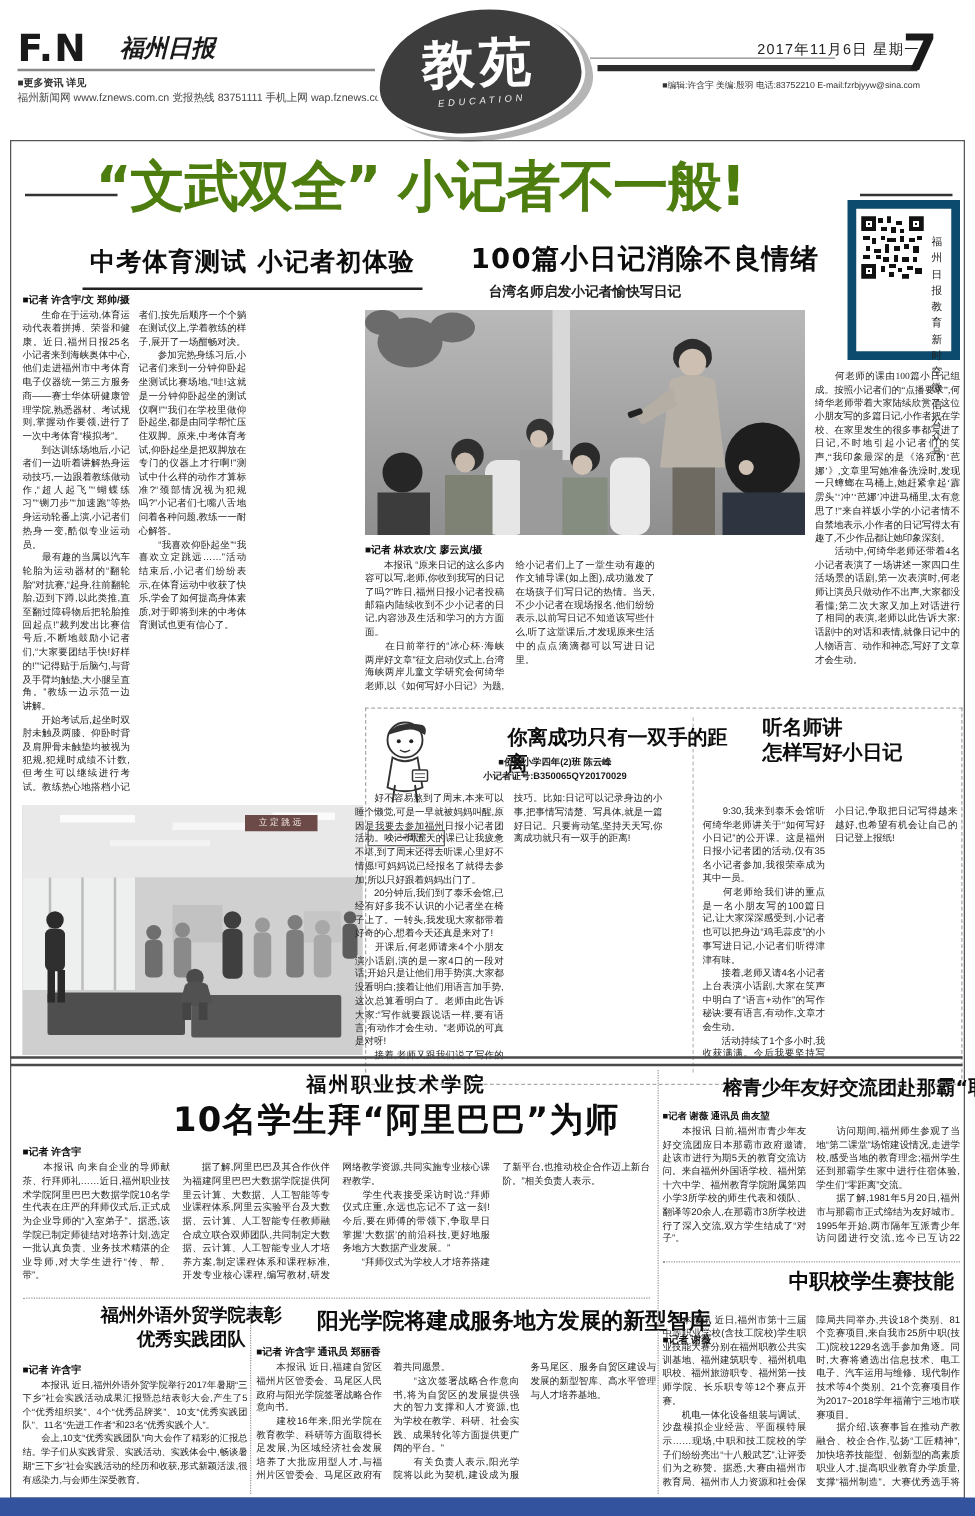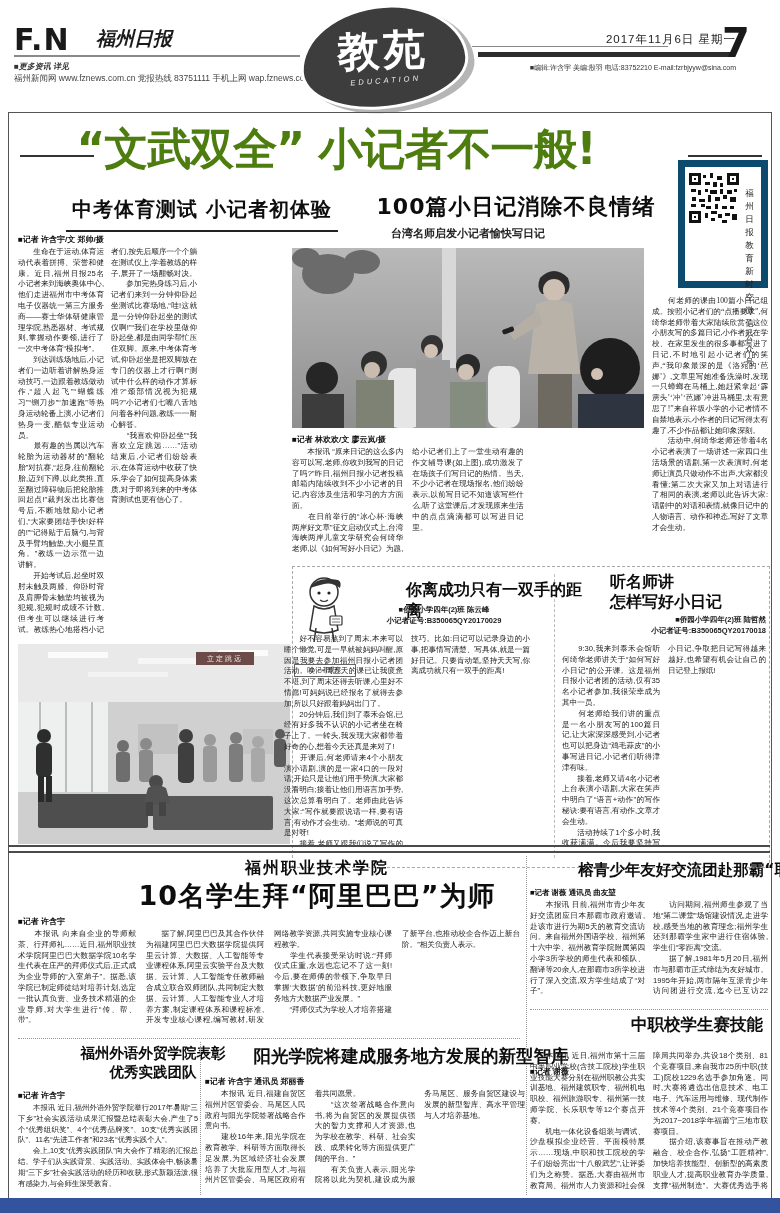--- a/index.html
+++ b/index.html
@@ -4,21 +4,21 @@
 <style>
   html,body{margin:0;padding:0;background:#e9e9e9;}
   .page{position:relative;width:780px;height:1213px;background:#ffffff;overflow:hidden;
         font-family:"Liberation Sans",sans-serif;color:#1a1a1a;}
   .abs{position:absolute;}
 
   
   .logo-fn{left:14px;top:22px;font-size:30px;font-weight:900;letter-spacing:1px;font-family:"DejaVu Sans",sans-serif;}
   .logo-name{left:96px;top:26px;font-size:19px;font-weight:700;font-style:italic;font-family:"DejaVu Serif",serif;}
   .logo-rule{left:14px;top:55px;width:286px;height:2px;background:#8a8a8a;}
-  .mast-info1{left:14px;top:61px;font-size:8px;color:#333;font-weight:700;font-style:italic;}
+  .mast-info1{left:14px;top:61px;font-size:8px;color:#333;font-weight:700;}
   .mast-info2{left:14px;top:73px;font-size:8.5px;color:#444;}
   .banner{left:300px;top:5px;width:162px;height:98px;background:#3d3d3d;
           border:3px solid #fff;border-radius:52% 48% 55% 45%/60% 55% 45% 40%;
           transform:rotate(-4deg);box-shadow:6px 4px 0 #b5b5b5;
           display:flex;flex-direction:column;align-items:center;justify-content:center;}
   .banner-title{color:#fff;font-size:42px;font-weight:900;letter-spacing:4px;
                 font-family:"DejaVu Serif",serif;transform:rotate(2deg);line-height:1;}
   .banner-sub{color:#eee;font-size:7.5px;letter-spacing:3px;font-style:italic;margin-top:4px;}
   .date-thin-rule{left:472px;top:46px;width:196px;height:1px;background:#888;}
   .date-text{left:500px;top:32px;width:236px;text-align:right;font-size:11.5px;letter-spacing:1px;color:#222;}
@@ -355,22 +355,20 @@
   <div class="abs headline f1-title">你离成功只有一双手的距离</div>
   <div class="abs f1-byline">■侨园小学四年(2)班 陈云峰
 小记者证号:B350065QY20170029</div>
   <div class="abs body-text f1-body">　　好不容易熬到了周末,本来可以睡个懒觉,可是一早就被妈妈叫醒,原因是我要去参加福州日报小记者团活动。唉,一周五天的课已让我疲惫不堪,到了周末还得去听课,心里好不情愿!可妈妈说已经报名了就得去参加,所以只好跟着妈妈出门了。
 　　20分钟后,我们到了泰禾会馆,已经有好多我不认识的小记者坐在椅子上了。一转头,我发现大家都带着好奇的心,想着今天还真是来对了!
 　　开课后,何老师请来4个小朋友演小话剧,演的是一家4口的一段对话,开始只是让他们用手势演,大家都没看明白;接着让他们用语言加手势,这次总算看明白了。老师由此告诉大家:“写作就要跟说话一样,要有语言,有动作才会生动。”老师说的可真是对呀!
 　　接着,老师又跟我们说了写作的技巧。比如:日记可以记录身边的小事,把事情写清楚、写具体,就是一篇好日记。只要肯动笔,坚持天天写,你离成功就只有一双手的距离!</div>
 
   <div class="abs headline f2-title">听名师讲
 怎样写好小日记</div>
-  <div class="abs f2-byline">■侨园小学四年(2)班 陆哲然
-小记者证号:B350065QY20170018</div>
   <div class="abs body-text f2-body">　　9:30,我来到泰禾会馆听何绮华老师讲关于“如何写好小日记”的公开课。这是福州日报小记者团的活动,仅有35名小记者参加,我很荣幸成为其中一员。
 　　何老师给我们讲的重点是一名小朋友写的100篇日记,让大家深深感受到,小记者也可以把身边“鸡毛蒜皮”的小事写进日记,小记者们听得津津有味。
 　　接着,老师又请4名小记者上台表演小话剧,大家在笑声中明白了“语言+动作”的写作秘诀:要有语言,有动作,文章才会生动。
 　　活动持续了1个多小时,我收获满满。今后我要坚持写小日记,争取把日记写得越来越好,也希望有机会让自己的日记登上报纸!</div>
 
   <div class="abs section-divider"></div>
 
   <div class="abs headline c-kicker">福州职业技术学院</div>
   <div class="abs headline c-title">10名学生拜“阿里巴巴”为师</div>
   <div class="abs byline c-byline">■记者 许含宇</div>

